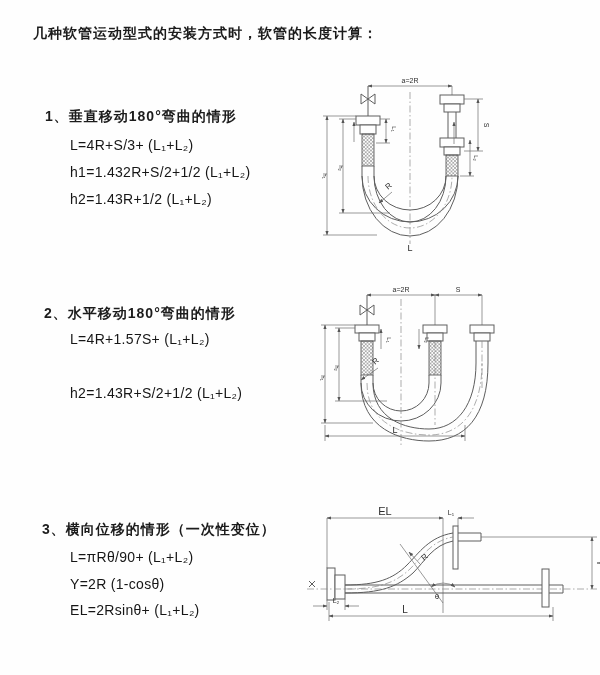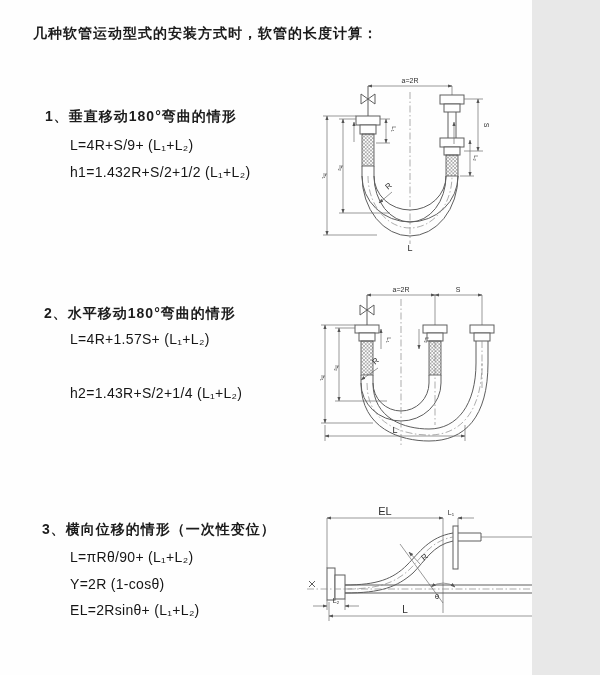--- a/index.html
+++ b/index.html
@@ -1,16 +1,16 @@
 <!DOCTYPE html>
 <html><head>
 <meta charset="utf-8">
 <style>
   html,body{margin:0;padding:0;background:#e8e8e8;}
-  .page{position:relative;width:532px;height:675px;background:#fefefe;overflow:hidden;
+  .page{position:relative;width:600px;height:675px;background:#fefefe;overflow:hidden;
         font-family:"Liberation Sans","DejaVu Sans",sans-serif;color:#1c1c1c;}
   .title{position:absolute;left:33px;top:25px;font-size:14px;font-weight:bold;letter-spacing:1px;}
   .sec-h{position:absolute;font-size:14px;font-weight:bold;letter-spacing:1px;white-space:nowrap;}
   .formula{position:absolute;font-size:14px;font-weight:400;letter-spacing:.3px;color:#161616;white-space:nowrap;}
   svg.diag{position:absolute;}
   .ln{stroke:#5e5e5e;stroke-width:1;fill:none;}
   .fit{stroke:#5e5e5e;stroke-width:1;fill:#fefefe;}
   .hat{stroke:#5e5e5e;stroke-width:.9;fill:url(#hatch);}
   .dim{stroke:#6e6e6e;stroke-width:.7;fill:none;}
   .cl{stroke:#8a8a8a;stroke-width:.7;fill:none;stroke-dasharray:7 2.5 1.5 2.5;}
@@ -30,22 +30,23 @@
       </pattern>
       <marker id="arr" viewBox="0 0 10 10" refX="9" refY="5" markerWidth="7" markerHeight="7" orient="auto-start-reverse">
         <path d="M0,1.5 L10,5 L0,8.5 z" fill="#555"></path>
       </marker>
     </defs>
   </svg>
 
   <div class="title">几种软管运动型式的安装方式时，软管的长度计算：</div>
 
   <div class="sec-h" style="left:45px;top:108px">1、垂直移动180°弯曲的情形</div>
-  <div class="formula" style="left:70px;top:137px">L=4R+S/9+ (L₁+L₂)</div>
+  <div class="formula" style="left:70px;top:137px">L=4R+S/3+ (L₁+L₂)</div>
   <div class="formula" style="left:70px;top:164px">h1=1.432R+S/2+1/2 (L₁+L₂)</div>
+  <div class="formula" style="left:70px;top:191px">h2=1.43R+1/2 (L₁+L₂)</div>
 
   <svg class="diag" style="left:315px;top:70px" width="280" height="190" viewBox="0 0 280 190">
 
     <line class="dim" x1="53" y1="16" x2="137" y2="16" marker-start="url(#arr)" marker-end="url(#arr)"></line>
     <line class="dim" x1="137" y1="16" x2="137" y2="25"></line>
     <text class="lbl s7" x="95" y="13" text-anchor="middle">a=2R</text>
 
     <line class="ln" x1="53" y1="16" x2="53" y2="46"></line>
     <path class="ln" d="M46,24 L46,34 L60,24 L60,34 Z"></path>
 
@@ -97,21 +98,21 @@
     <line class="cl" x1="95" y1="22" x2="95" y2="174"></line>
 
     <text class="lbl s8" x="73" y="120" transform="rotate(-40 73 120)">R</text>
     <line class="dim" x1="77" y1="122" x2="64" y2="133" marker-end="url(#arr)"></line>
 
     <text class="lbl s9" x="95" y="181" text-anchor="middle">L</text>
   </svg>
 
   <div class="sec-h" style="left:44px;top:305px">2、水平移动180°弯曲的情形</div>
   <div class="formula" style="left:70px;top:331px">L=4R+1.57S+ (L₁+L₂)</div>
-  <div class="formula" style="left:70px;top:385px">h2=1.43R+S/2+1/4 (L₁+L₂)</div>
+  <div class="formula" style="left:70px;top:385px">h2=1.43R+S/2+1/2 (L₁+L₂)</div>
 
   <svg class="diag" style="left:315px;top:283px" width="285" height="172" viewBox="0 0 285 172">
 
     <line class="dim" x1="52" y1="12" x2="120" y2="12" marker-start="url(#arr)" marker-end="url(#arr)"></line>
     <line class="dim" x1="120" y1="12" x2="167" y2="12" marker-start="url(#arr)" marker-end="url(#arr)"></line>
     <text class="lbl s7" x="86" y="9" text-anchor="middle">a=2R</text>
     <text class="lbl s7" x="143" y="9" text-anchor="middle">S</text>
     <line class="dim" x1="120" y1="12" x2="120" y2="42"></line>
     <line class="dim" x1="167" y1="12" x2="167" y2="42"></line>
 

